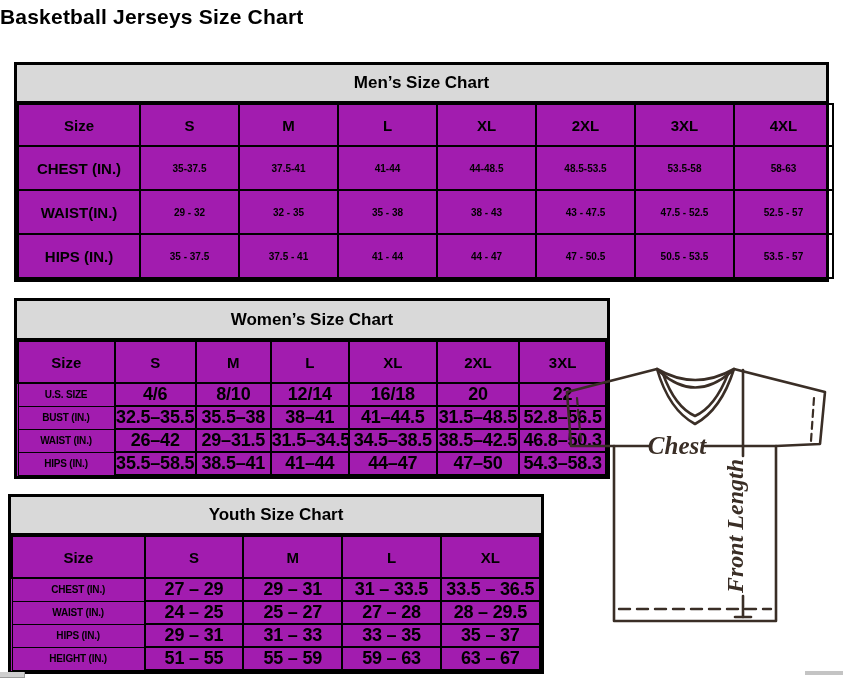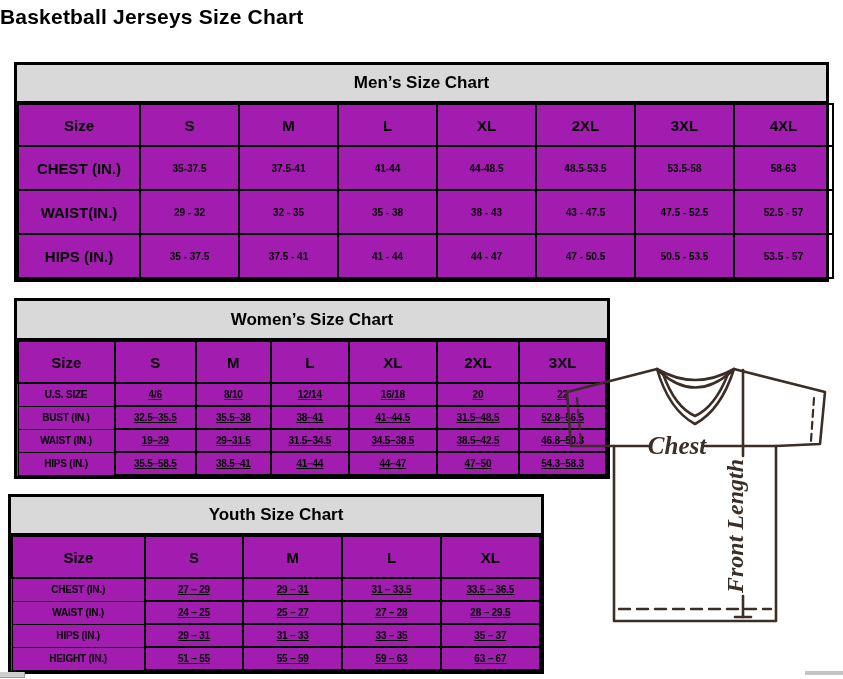--- a/index.html
+++ b/index.html
@@ -25,21 +25,21 @@
   table.size-table{border-collapse:collapse;width:100%;table-layout:fixed;}
   table.size-table th,table.size-table td{
     border:2px solid #000;text-align:center;vertical-align:middle;
     font-weight:bold;padding:0;overflow:hidden;white-space:nowrap;
   }
   
   .men-wrap th{height:40px;font-size:15px;}
   .men-wrap td{height:42px;font-size:10px;}
   
   .women-wrap th,.youth-wrap th{height:40px;font-size:15px;}
-  .women-wrap td,.youth-wrap td{height:21px;font-size:10px;border-width:1.5px;letter-spacing:-.2px;text-decoration:underline;}
+  .women-wrap td,.youth-wrap td{height:21px;font-size:18px;border-width:1.5px;letter-spacing:-.2px;}
   .women-wrap tbody th.rowlab,.youth-wrap tbody th.rowlab{
     height:21px;font-size:10px;border-width:1.5px;letter-spacing:-.2px;
   }
   .men-wrap tbody th.rowlab{font-size:15px;}
   
   .jersey{position:absolute;left:553px;top:358px;width:290px;height:308px;}
   
   .scroll-frag-left{
     position:absolute;left:0;top:672px;width:24px;height:5px;
     background:#cfcfcf;border-bottom:1px solid #9a9a9a;border-right:1px solid #9a9a9a;
@@ -150,21 +150,21 @@
           <th class="rowlab">BUST (IN.)</th>
           <td>32.5–35.5</td>
           <td>35.5–38</td>
           <td>38–41</td>
           <td>41–44.5</td>
           <td>31.5–48.5</td>
           <td>52.8–56.5</td>
         </tr>
         <tr>
           <th class="rowlab">WAIST (IN.)</th>
-          <td>19–29</td>
+          <td>26–42</td>
           <td>29–31.5</td>
           <td>31.5–34.5</td>
           <td>34.5–38.5</td>
           <td>38.5–42.5</td>
           <td>46.8–50.3</td>
         </tr>
         <tr>
           <th class="rowlab">HIPS (IN.)</th>
           <td>35.5–58.5</td>
           <td>38.5–41</td>

